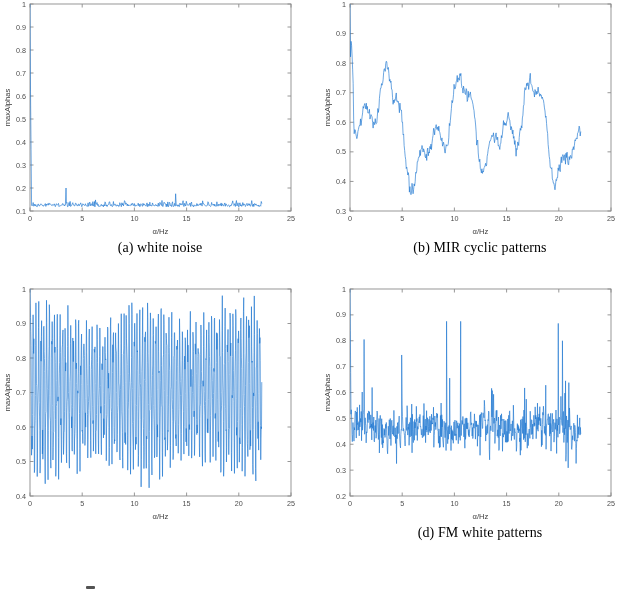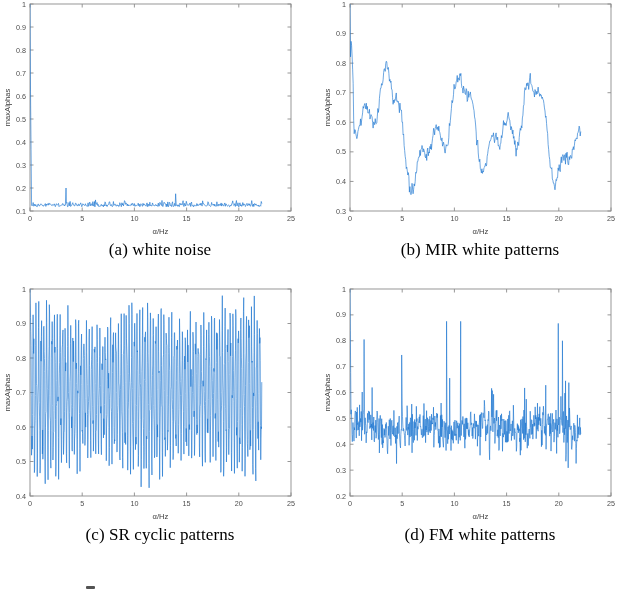--- a/index.html
+++ b/index.html
@@ -39,21 +39,21 @@
     height: 240px;
     display: block;
   }
   .caption {
     position: absolute;
     left: 0;
     top: 240px;
     width: 320px;
     text-align: center;
     font-family: "Liberation Serif", serif;
-    font-size: 17px;
+    font-size: 14px;
     color: #000000;
     letter-spacing: 0.1px;
   }
   .tick-text {
     font-family: "Liberation Sans", sans-serif;
     font-size: 7.2px;
     fill: #4d4d4d;
   }
   .axis-label {
     font-family: "Liberation Sans", sans-serif;
@@ -190,21 +190,21 @@
           <text x="160.5" y="234" text-anchor="middle" class="axis-label">α/Hz</text>
           <text x="10" y="107.5" text-anchor="middle" class="axis-label" transform="rotate(-90 10 107.5)">maxAlphas</text>
           <defs>
             <clipPath id="clip-b">
               <rect x="30" y="4" width="261" height="207"></rect>
             </clipPath>
           </defs>
           <path d="M30.00 4.00 L30.53 56.87 L31.05 41.30 L31.58 45.26 L32.10 56.04 L32.63 69.21 L33.15 83.22 L33.68 120.46 L34.20 133.73 L34.73 129.62 L35.26 129.92 L35.78 133.40 L36.31 136.10 L36.83 138.63 L37.36 136.69 L37.88 131.59 L38.41 129.48 L38.93 126.98 L39.46 125.42 L39.99 125.70 L40.51 118.89 L41.04 125.51 L41.56 121.01 L42.09 116.81 L42.61 112.86 L43.14 106.52 L43.66 108.21 L44.19 105.26 L44.72 103.56 L45.24 105.52 L45.77 108.88 L46.29 103.17 L46.82 109.42 L47.34 106.40 L47.87 113.02 L48.39 113.02 L48.92 112.90 L49.45 109.29 L49.97 119.09 L50.50 116.58 L51.02 114.59 L51.55 115.75 L52.07 116.97 L52.60 122.45 L53.12 128.10 L53.65 121.83 L54.18 122.85 L54.70 124.76 L55.23 118.66 L55.75 123.26 L56.28 123.73 L56.80 122.77 L57.33 116.08 L57.86 108.49 L58.38 112.44 L58.91 108.41 L59.43 98.34 L59.96 93.16 L60.48 88.32 L61.01 88.33 L61.53 83.59 L62.06 85.22 L62.59 83.44 L63.11 79.84 L63.64 72.67 L64.16 68.84 L64.69 68.85 L65.21 71.38 L65.74 63.39 L66.26 61.22 L66.79 61.85 L67.32 68.89 L67.84 69.33 L68.37 67.43 L68.89 73.51 L69.42 81.13 L69.94 79.37 L70.47 82.40 L70.99 81.11 L71.52 89.21 L72.05 89.44 L72.57 97.70 L73.10 104.30 L73.62 100.03 L74.15 102.73 L74.67 99.67 L75.20 100.37 L75.72 96.16 L76.25 92.95 L76.78 101.32 L77.30 100.83 L77.83 102.23 L78.35 101.38 L78.88 105.95 L79.40 112.73 L79.93 103.10 L80.45 109.27 L80.98 110.56 L81.51 110.17 L82.03 122.32 L82.56 122.14 L83.08 134.71 L83.61 133.99 L84.13 145.46 L84.66 150.57 L85.18 156.27 L85.71 159.73 L86.24 168.53 L86.76 167.15 L87.29 170.74 L87.81 175.02 L88.34 172.60 L88.86 176.32 L89.39 192.13 L89.91 186.60 L90.44 193.53 L90.97 194.68 L91.49 192.93 L92.02 183.31 L92.54 187.96 L93.07 193.77 L93.59 189.71 L94.12 183.88 L94.64 185.91 L95.17 181.72 L95.70 172.38 L96.22 173.19 L96.75 170.92 L97.27 161.70 L97.80 161.60 L98.32 158.54 L98.85 156.86 L99.37 156.96 L99.90 150.27 L100.43 155.57 L100.95 149.64 L101.48 148.90 L102.00 145.48 L102.53 147.58 L103.05 152.06 L103.58 148.82 L104.10 150.31 L104.63 152.52 L105.16 156.95 L105.68 157.87 L106.21 154.23 L106.73 160.49 L107.26 150.07 L107.78 148.04 L108.31 155.79 L108.84 151.93 L109.36 153.02 L109.89 146.44 L110.41 148.97 L110.94 144.12 L111.46 149.55 L111.99 143.18 L112.51 138.70 L113.04 135.49 L113.57 128.33 L114.09 130.46 L114.62 134.87 L115.14 128.40 L115.67 126.73 L116.19 124.65 L116.72 129.28 L117.24 129.40 L117.77 126.92 L118.30 130.71 L118.82 126.11 L119.35 131.31 L119.87 132.71 L120.40 135.75 L120.92 140.21 L121.45 140.66 L121.97 137.88 L122.50 146.18 L123.03 144.32 L123.55 142.19 L124.08 145.34 L124.60 150.84 L125.13 153.11 L125.65 148.94 L126.18 144.63 L126.70 145.96 L127.23 145.95 L127.76 145.42 L128.28 143.84 L128.81 137.74 L129.33 123.42 L129.86 125.68 L130.38 120.28 L130.91 114.06 L131.43 108.40 L131.96 100.47 L132.49 102.72 L133.01 99.59 L133.54 94.29 L134.06 84.29 L134.59 88.79 L135.11 88.93 L135.64 86.96 L136.16 81.91 L136.69 80.19 L137.22 75.44 L137.74 82.16 L138.27 77.92 L138.79 78.36 L139.32 80.28 L139.84 73.72 L140.37 75.66 L140.89 73.40 L141.42 83.93 L141.95 87.65 L142.47 88.18 L143.00 93.09 L143.52 86.09 L144.05 89.15 L144.57 90.02 L145.10 93.74 L145.62 94.55 L146.15 88.62 L146.68 89.82 L147.20 101.53 L147.73 99.80 L148.25 91.24 L148.78 97.37 L149.30 94.29 L149.83 94.22 L150.35 91.95 L150.88 96.70 L151.41 99.33 L151.93 99.61 L152.46 102.05 L152.98 104.35 L153.51 108.09 L154.03 110.51 L154.56 116.94 L155.08 119.35 L155.61 124.98 L156.14 131.92 L156.66 145.13 L157.19 141.76 L157.71 140.09 L158.24 152.91 L158.76 158.66 L159.29 161.70 L159.82 159.21 L160.34 168.47 L160.87 169.91 L161.39 172.92 L161.92 168.76 L162.44 173.42 L162.97 171.03 L163.49 171.77 L164.02 167.58 L164.55 167.11 L165.07 165.54 L165.60 163.31 L166.12 166.10 L166.65 165.02 L167.17 156.41 L167.70 153.64 L168.22 149.36 L168.75 146.93 L169.28 143.87 L169.80 140.92 L170.33 140.86 L170.85 139.40 L171.38 137.32 L171.90 135.23 L172.43 136.52 L172.95 136.07 L173.48 132.81 L174.01 138.95 L174.53 142.70 L175.06 138.70 L175.58 134.50 L176.11 132.88 L176.63 139.28 L177.16 139.84 L177.68 137.13 L178.21 145.95 L178.74 145.49 L179.26 146.84 L179.79 149.47 L180.31 144.18 L180.84 143.15 L181.36 135.58 L181.89 137.78 L182.41 134.04 L182.94 128.07 L183.47 120.57 L183.99 125.12 L184.52 122.58 L185.04 125.15 L185.57 123.44 L186.09 125.56 L186.62 121.96 L187.14 120.35 L187.67 115.18 L188.20 112.34 L188.72 116.55 L189.25 119.17 L189.77 120.23 L190.30 125.58 L190.82 129.99 L191.35 126.59 L191.87 129.23 L192.40 133.93 L192.93 130.09 L193.45 138.28 L193.98 136.48 L194.50 144.39 L195.03 140.59 L195.55 147.39 L196.08 156.23 L196.60 148.55 L197.13 149.50 L197.66 141.91 L198.18 142.84 L198.71 145.57 L199.23 137.44 L199.76 131.83 L200.28 128.36 L200.81 130.26 L201.33 125.77 L201.86 127.91 L202.39 117.95 L202.91 115.13 L203.44 106.09 L203.96 104.65 L204.49 90.87 L205.01 87.61 L205.54 89.78 L206.07 89.52 L206.59 83.39 L207.12 85.82 L207.64 82.93 L208.17 82.90 L208.69 89.44 L209.22 83.33 L209.74 77.29 L210.27 73.31 L210.80 83.49 L211.32 84.49 L211.85 85.52 L212.37 87.93 L212.90 91.23 L213.42 91.37 L213.95 92.76 L214.47 97.03 L215.00 89.52 L215.53 91.12 L216.05 94.70 L216.58 91.46 L217.10 93.95 L217.63 90.60 L218.15 87.13 L218.68 92.35 L219.20 93.14 L219.73 96.34 L220.26 93.96 L220.78 95.45 L221.31 95.08 L221.83 98.47 L222.36 97.07 L222.88 99.21 L223.41 100.09 L223.93 103.50 L224.46 107.92 L224.99 110.98 L225.51 117.32 L226.04 116.15 L226.56 123.44 L227.09 130.12 L227.61 133.42 L228.14 144.27 L228.66 149.58 L229.19 156.38 L229.72 159.54 L230.24 167.45 L230.77 167.46 L231.29 168.71 L231.82 167.74 L232.34 179.00 L232.87 180.30 L233.39 183.17 L233.92 183.12 L234.45 186.42 L234.97 189.79 L235.50 185.01 L236.02 179.55 L236.55 180.55 L237.07 177.42 L237.60 177.54 L238.12 167.90 L238.65 170.49 L239.18 164.64 L239.70 169.89 L240.23 171.67 L240.75 161.09 L241.28 156.90 L241.80 162.75 L242.33 156.46 L242.85 154.59 L243.38 155.82 L243.91 160.46 L244.43 156.02 L244.96 154.60 L245.48 164.18 L246.01 153.15 L246.53 157.52 L247.06 152.12 L247.58 160.15 L248.11 164.35 L248.64 164.90 L249.16 156.65 L249.69 159.62 L250.21 155.72 L250.74 155.44 L251.26 158.03 L251.79 158.37 L252.31 149.16 L252.84 149.38 L253.37 146.69 L253.89 149.76 L254.42 145.25 L254.94 139.83 L255.47 140.76 L255.99 138.69 L256.52 137.88 L257.05 138.94 L257.57 133.16 L258.10 132.38 L258.62 130.10 L259.15 126.13 L259.67 127.91 L260.20 136.02 L260.72 131.92 " fill="none" stroke="#1f77d0" stroke-width="0.65" stroke-linejoin="round" stroke-linecap="round" clip-path="url(#clip-b)"></path>
         </svg>
     </div>
-    <div class="caption">(b) MIR white patterns</div>
+    <div class="caption">(b) MIR cyclic patterns</div>
   </div>
 
   <div class="panel panel-c">
     <div class="plot-wrap">
       <svg class="plot-svg" viewBox="0 0 320 240">
           <rect x="30" y="4" width="261" height="207" fill="#ffffff" stroke="#8c8c8c" stroke-width="0.9"></rect>
           <line x1="30" y1="211" x2="30" y2="207.5" stroke="#8c8c8c" stroke-width="0.9"></line>
           <line x1="30" y1="4" x2="30" y2="7.5" stroke="#8c8c8c" stroke-width="0.9"></line>
           <text x="30" y="221" text-anchor="middle" class="tick-text">0</text>
           <line x1="82.2" y1="211" x2="82.2" y2="207.5" stroke="#8c8c8c" stroke-width="0.9"></line>
@@ -246,21 +246,20 @@
           <text x="160.5" y="234" text-anchor="middle" class="axis-label">α/Hz</text>
           <text x="10" y="107.5" text-anchor="middle" class="axis-label" transform="rotate(-90 10 107.5)">maxAlphas</text>
           <defs>
             <clipPath id="clip-c">
               <rect x="30" y="4" width="261" height="207"></rect>
             </clipPath>
           </defs>
           <path d="M30.00 4.00 L30.26 18.20 L30.52 32.40 L30.77 46.60 L31.03 60.80 L31.29 110.31 L31.55 170.19 L31.80 162.24 L32.06 151.03 L32.32 164.12 L32.58 129.66 L32.84 65.68 L33.09 29.80 L33.35 51.92 L33.61 68.48 L33.87 53.76 L34.12 131.48 L34.38 187.63 L34.64 184.20 L34.90 143.03 L35.16 135.60 L35.41 110.43 L35.67 60.19 L35.93 17.86 L36.19 55.19 L36.45 98.20 L36.70 100.68 L36.96 132.92 L37.22 191.54 L37.48 168.19 L37.73 120.11 L37.99 108.09 L38.25 100.04 L38.51 42.38 L38.77 16.39 L39.02 69.85 L39.28 117.49 L39.54 131.07 L39.80 145.64 L40.05 188.09 L40.31 180.12 L40.57 103.05 L40.83 56.00 L41.09 76.21 L41.34 51.64 L41.60 35.65 L41.86 74.63 L42.12 139.98 L42.37 168.90 L42.63 144.97 L42.89 174.21 L43.15 161.54 L43.41 89.06 L43.66 42.04 L43.92 41.25 L44.18 66.75 L44.44 73.63 L44.69 86.41 L44.95 176.83 L45.21 198.75 L45.47 142.89 L45.73 128.76 L45.98 126.43 L46.24 73.69 L46.50 15.26 L46.76 37.44 L47.02 84.77 L47.27 103.68 L47.53 120.99 L47.79 171.11 L48.05 194.77 L48.30 145.64 L48.56 104.85 L48.82 74.26 L49.08 61.73 L49.34 19.65 L49.59 29.08 L49.85 110.18 L50.11 131.88 L50.37 135.78 L50.62 176.63 L50.88 183.15 L51.14 145.36 L51.40 73.07 L51.66 56.30 L51.91 59.25 L52.17 36.58 L52.43 53.28 L52.69 120.68 L52.94 175.00 L53.20 162.55 L53.46 147.35 L53.72 146.58 L53.98 125.55 L54.23 42.10 L54.49 29.86 L54.75 67.51 L55.01 62.00 L55.27 77.81 L55.52 134.62 L55.78 191.34 L56.04 181.14 L56.30 121.54 L56.55 118.66 L56.81 95.49 L57.07 36.22 L57.33 29.25 L57.59 63.66 L57.84 116.14 L58.10 111.85 L58.36 152.36 L58.62 194.35 L58.87 163.04 L59.13 101.34 L59.39 88.14 L59.65 77.64 L59.91 50.75 L60.16 29.43 L60.42 67.46 L60.68 139.94 L60.94 133.52 L61.19 154.16 L61.45 177.65 L61.71 159.86 L61.97 76.17 L62.23 62.87 L62.48 59.83 L62.74 47.59 L63.00 44.94 L63.26 91.09 L63.51 169.44 L63.77 160.29 L64.03 147.72 L64.29 145.73 L64.55 126.84 L64.80 72.50 L65.06 43.32 L65.32 54.00 L65.58 86.08 L65.84 77.65 L66.09 122.44 L66.35 168.39 L66.61 177.89 L66.87 127.87 L67.12 116.80 L67.38 112.04 L67.64 61.60 L67.90 20.34 L68.16 51.20 L68.41 107.45 L68.67 114.84 L68.93 134.19 L69.19 179.58 L69.44 183.16 L69.70 127.45 L69.96 96.57 L70.22 88.06 L70.48 58.74 L70.73 40.36 L70.99 61.93 L71.25 119.35 L71.51 143.00 L71.76 131.66 L72.02 164.25 L72.28 166.14 L72.54 122.17 L72.80 52.97 L73.05 66.29 L73.31 76.64 L73.57 56.02 L73.83 70.41 L74.08 142.39 L74.34 169.42 L74.60 153.97 L74.86 148.38 L75.12 139.71 L75.37 102.87 L75.63 34.60 L75.89 40.44 L76.15 83.74 L76.41 78.02 L76.66 98.36 L76.92 148.24 L77.18 188.82 L77.44 154.20 L77.69 105.81 L77.95 108.18 L78.21 88.34 L78.47 38.35 L78.73 35.23 L78.98 86.63 L79.24 112.13 L79.50 128.47 L79.76 163.18 L80.01 186.36 L80.27 157.19 L80.53 80.84 L80.79 89.85 L81.05 74.22 L81.30 58.44 L81.56 49.01 L81.82 99.62 L82.08 146.22 L82.33 145.31 L82.59 148.54 L82.85 158.51 L83.11 125.20 L83.37 73.57 L83.62 61.96 L83.88 58.88 L84.14 60.83 L84.40 70.69 L84.65 113.01 L84.91 160.43 L85.17 154.73 L85.43 127.84 L85.69 142.10 L85.94 113.50 L86.20 66.53 L86.46 35.38 L86.72 67.58 L86.98 83.53 L87.23 99.63 L87.49 129.56 L87.75 172.99 L88.01 154.15 L88.26 125.30 L88.52 116.63 L88.78 110.17 L89.04 54.04 L89.30 44.06 L89.55 80.74 L89.81 109.00 L90.07 125.72 L90.33 132.84 L90.58 155.70 L90.84 172.65 L91.10 114.15 L91.36 84.33 L91.62 74.72 L91.87 63.39 L92.13 41.62 L92.39 79.14 L92.65 121.84 L92.90 138.61 L93.16 135.46 L93.42 166.14 L93.68 152.36 L93.94 107.56 L94.19 64.23 L94.45 65.96 L94.71 67.26 L94.97 61.89 L95.23 98.70 L95.48 147.79 L95.74 168.87 L96.00 146.26 L96.26 145.58 L96.51 129.52 L96.77 73.73 L97.03 39.76 L97.29 54.71 L97.55 77.23 L97.80 97.00 L98.06 120.23 L98.32 155.20 L98.58 168.95 L98.83 134.06 L99.09 112.14 L99.35 103.34 L99.61 71.35 L99.87 42.98 L100.12 63.76 L100.38 100.38 L100.64 128.21 L100.90 121.46 L101.15 159.71 L101.41 169.73 L101.67 133.86 L101.93 78.67 L102.19 84.76 L102.44 78.61 L102.70 61.49 L102.96 61.74 L103.22 107.29 L103.47 152.94 L103.73 133.68 L103.99 136.57 L104.25 149.71 L104.51 119.50 L104.76 60.59 L105.02 52.23 L105.28 67.60 L105.54 74.83 L105.80 73.94 L106.05 129.53 L106.31 175.77 L106.57 144.00 L106.83 133.93 L107.08 129.64 L107.34 94.19 L107.60 42.04 L107.86 43.74 L108.12 85.36 L108.37 103.19 L108.63 88.17 L108.89 142.36 L109.15 180.74 L109.40 162.69 L109.66 113.38 L109.92 106.07 L110.18 82.98 L110.44 41.92 L110.69 32.58 L110.95 72.21 L111.21 122.76 L111.47 126.43 L111.72 158.01 L111.98 179.13 L112.24 153.87 L112.50 87.34 L112.76 59.75 L113.01 77.30 L113.27 51.15 L113.53 47.57 L113.79 105.93 L114.04 142.36 L114.30 158.76 L114.56 154.72 L114.82 155.99 L115.08 130.94 L115.33 68.83 L115.59 47.81 L115.85 62.04 L116.11 65.23 L116.37 66.80 L116.62 107.37 L116.88 167.08 L117.14 166.61 L117.40 149.22 L117.65 127.31 L117.91 120.27 L118.17 69.78 L118.43 38.51 L118.69 67.26 L118.94 98.03 L119.20 101.03 L119.46 112.86 L119.72 171.78 L119.97 175.01 L120.23 134.90 L120.49 104.81 L120.75 89.20 L121.01 58.37 L121.26 28.74 L121.52 68.81 L121.78 126.80 L122.04 133.00 L122.29 147.54 L122.55 172.34 L122.81 183.19 L123.07 100.33 L123.33 69.38 L123.58 68.93 L123.84 63.12 L124.10 28.58 L124.36 60.16 L124.61 148.77 L124.87 157.84 L125.13 147.59 L125.39 151.61 L125.65 159.48 L125.90 97.25 L126.16 30.35 L126.42 53.35 L126.68 61.04 L126.94 69.91 L127.19 79.39 L127.45 150.87 L127.71 185.15 L127.97 166.82 L128.22 124.18 L128.48 117.20 L128.74 88.71 L129.00 20.22 L129.26 38.46 L129.51 87.01 L129.77 97.73 L130.03 105.91 L130.29 161.28 L130.54 189.24 L130.80 153.73 L131.06 108.07 L131.32 97.77 L131.58 72.40 L131.83 17.74 L132.09 29.37 L132.35 103.39 L132.61 138.50 L132.86 152.07 L133.12 161.45 L133.38 184.42 L133.64 136.78 L133.90 74.14 L134.15 56.93 L134.41 61.24 L134.67 38.23 L134.93 52.23 L135.19 119.58 L135.44 164.66 L135.70 154.68 L135.96 152.11 L136.22 159.19 L136.47 120.35 L136.73 54.22 L136.99 28.43 L137.25 66.98 L137.51 65.71 L137.76 85.19 L138.02 126.22 L138.28 181.47 L138.54 170.59 L138.79 134.91 L139.05 111.77 L139.31 89.60 L139.57 40.90 L139.83 24.79 L140.08 63.86 L140.34 98.46 L140.60 102.11 L140.86 134.51 L141.11 201.88 L141.37 174.33 L141.63 110.97 L141.89 86.60 L142.15 76.02 L142.40 50.36 L142.66 22.50 L142.92 68.83 L143.18 133.75 L143.43 143.66 L143.69 161.30 L143.95 183.55 L144.21 167.88 L144.47 94.36 L144.72 52.32 L144.98 56.75 L145.24 50.46 L145.50 46.85 L145.76 96.41 L146.01 164.85 L146.27 183.29 L146.53 151.17 L146.79 154.00 L147.04 151.40 L147.30 77.92 L147.56 17.92 L147.82 32.74 L148.08 68.68 L148.33 81.97 L148.59 119.28 L148.85 178.59 L149.11 202.82 L149.36 146.55 L149.62 125.38 L149.88 124.94 L150.14 55.52 L150.40 27.88 L150.65 35.48 L150.91 94.71 L151.17 111.60 L151.43 124.78 L151.68 174.17 L151.94 189.99 L152.20 137.91 L152.46 90.18 L152.72 80.02 L152.97 50.52 L153.23 33.44 L153.49 49.43 L153.75 120.38 L154.00 134.63 L154.26 146.02 L154.52 172.72 L154.78 169.78 L155.04 123.29 L155.29 56.24 L155.55 58.45 L155.81 54.94 L156.07 41.69 L156.33 61.05 L156.58 140.66 L156.84 172.01 L157.10 169.69 L157.36 139.68 L157.61 152.08 L157.87 104.39 L158.13 40.72 L158.39 29.03 L158.65 66.76 L158.90 87.78 L159.16 86.11 L159.42 153.80 L159.68 194.46 L159.93 158.31 L160.19 132.93 L160.45 116.03 L160.71 95.76 L160.97 25.37 L161.22 23.52 L161.48 80.70 L161.74 119.88 L162.00 122.24 L162.25 167.83 L162.51 191.47 L162.77 147.57 L163.03 89.70 L163.29 72.92 L163.54 69.41 L163.80 29.61 L164.06 39.63 L164.32 105.41 L164.57 154.62 L164.83 153.79 L165.09 152.60 L165.35 171.41 L165.61 154.35 L165.86 68.66 L166.12 48.11 L166.38 53.21 L166.64 58.98 L166.90 60.45 L167.15 110.47 L167.41 165.12 L167.67 158.13 L167.93 145.40 L168.18 146.45 L168.44 121.93 L168.70 68.78 L168.96 32.21 L169.22 62.43 L169.47 78.02 L169.73 85.69 L169.99 119.65 L170.25 182.71 L170.50 160.39 L170.76 125.03 L171.02 104.45 L171.28 101.83 L171.54 52.39 L171.79 27.18 L172.05 73.07 L172.31 114.51 L172.57 124.28 L172.82 136.59 L173.08 174.60 L173.34 168.81 L173.60 104.97 L173.86 71.94 L174.11 70.60 L174.37 47.79 L174.63 47.57 L174.89 73.75 L175.15 134.26 L175.40 139.12 L175.66 153.40 L175.92 149.57 L176.18 161.00 L176.43 95.75 L176.69 61.10 L176.95 64.45 L177.21 62.60 L177.47 55.02 L177.72 81.80 L177.98 148.71 L178.24 168.26 L178.50 153.04 L178.75 139.48 L179.01 124.56 L179.27 88.90 L179.53 33.72 L179.79 50.47 L180.04 74.79 L180.30 96.38 L180.56 110.31 L180.82 144.76 L181.07 175.51 L181.33 148.68 L181.59 110.86 L181.85 93.79 L182.11 75.50 L182.36 46.71 L182.62 55.77 L182.88 90.94 L183.14 116.01 L183.39 126.45 L183.65 156.31 L183.91 169.08 L184.17 141.71 L184.43 77.58 L184.68 71.14 L184.94 84.21 L185.20 52.72 L185.46 55.73 L185.72 108.25 L185.97 156.85 L186.23 143.48 L186.49 148.99 L186.75 160.94 L187.00 122.85 L187.26 71.45 L187.52 44.88 L187.78 77.01 L188.04 60.10 L188.29 74.91 L188.55 114.95 L188.81 170.89 L189.07 142.55 L189.32 139.58 L189.58 144.50 L189.84 106.09 L190.10 47.13 L190.36 26.30 L190.61 83.00 L190.87 101.64 L191.13 84.35 L191.39 145.23 L191.64 173.14 L191.90 165.56 L192.16 125.73 L192.42 107.45 L192.68 90.54 L192.93 47.17 L193.19 52.08 L193.45 66.78 L193.71 109.81 L193.96 131.79 L194.22 126.00 L194.48 170.53 L194.74 159.55 L195.00 98.62 L195.25 58.80 L195.51 67.86 L195.77 69.17 L196.03 37.02 L196.29 88.26 L196.54 134.75 L196.80 149.64 L197.06 139.86 L197.32 148.00 L197.57 141.87 L197.83 71.46 L198.09 63.43 L198.35 68.11 L198.61 67.83 L198.86 69.79 L199.12 100.17 L199.38 162.14 L199.64 171.89 L199.89 133.37 L200.15 121.35 L200.41 119.23 L200.67 69.77 L200.93 39.97 L201.18 50.22 L201.44 86.51 L201.70 99.66 L201.96 109.08 L202.21 168.82 L202.47 181.21 L202.73 129.85 L202.99 95.76 L203.25 101.27 L203.50 61.22 L203.76 27.41 L204.02 49.34 L204.28 106.24 L204.53 120.24 L204.79 130.10 L205.05 168.15 L205.31 177.41 L205.57 116.53 L205.82 73.65 L206.08 74.56 L206.34 63.26 L206.60 44.90 L206.86 73.42 L207.11 136.51 L207.37 147.43 L207.63 133.79 L207.89 148.06 L208.14 144.66 L208.40 114.25 L208.66 49.23 L208.92 37.26 L209.18 57.16 L209.43 71.64 L209.69 81.12 L209.95 149.79 L210.21 177.43 L210.46 145.88 L210.72 130.45 L210.98 116.95 L211.24 81.72 L211.50 31.14 L211.75 35.94 L212.01 83.55 L212.27 95.54 L212.53 113.70 L212.78 153.03 L213.04 171.70 L213.30 153.03 L213.56 108.52 L213.82 83.38 L214.07 86.47 L214.33 34.53 L214.59 33.09 L214.85 88.67 L215.11 133.40 L215.36 128.46 L215.62 158.95 L215.88 175.51 L216.14 153.32 L216.39 77.27 L216.65 47.69 L216.91 64.49 L217.17 48.37 L217.43 53.22 L217.68 114.14 L217.94 155.44 L218.20 156.70 L218.46 146.72 L218.71 162.15 L218.97 129.09 L219.23 73.97 L219.49 34.54 L219.75 52.75 L220.00 70.88 L220.26 71.53 L220.52 127.94 L220.78 187.36 L221.03 185.68 L221.29 126.91 L221.55 120.84 L221.81 107.67 L222.07 45.49 L222.32 10.65 L222.58 67.42 L222.84 95.12 L223.10 105.79 L223.35 136.33 L223.61 191.29 L223.87 181.63 L224.13 121.44 L224.39 79.74 L224.64 78.66 L224.90 41.35 L225.16 23.10 L225.42 63.71 L225.68 123.76 L225.93 145.64 L226.19 144.66 L226.45 176.99 L226.71 162.47 L226.96 104.92 L227.22 59.93 L227.48 67.06 L227.74 59.14 L228.00 44.44 L228.25 76.53 L228.51 143.52 L228.77 169.63 L229.03 154.39 L229.28 144.69 L229.54 143.34 L229.80 89.71 L230.06 28.06 L230.32 33.65 L230.57 70.84 L230.83 58.01 L231.09 104.93 L231.35 167.40 L231.60 186.04 L231.86 156.96 L232.12 110.32 L232.38 112.89 L232.64 71.46 L232.89 28.82 L233.15 40.69 L233.41 85.29 L233.67 106.87 L233.92 116.20 L234.18 157.67 L234.44 188.41 L234.70 146.86 L234.96 92.23 L235.21 76.00 L235.47 65.32 L235.73 24.45 L235.99 32.39 L236.25 113.19 L236.50 150.25 L236.76 142.47 L237.02 168.97 L237.28 183.16 L237.53 136.51 L237.79 59.18 L238.05 53.70 L238.31 57.96 L238.57 45.90 L238.82 53.13 L239.08 134.14 L239.34 177.16 L239.60 152.70 L239.85 155.76 L240.11 158.94 L240.37 123.71 L240.63 44.46 L240.89 32.97 L241.14 53.59 L241.40 72.88 L241.66 83.22 L241.92 139.45 L242.17 186.21 L242.43 162.30 L242.69 130.83 L242.95 109.68 L243.21 83.88 L243.46 26.42 L243.72 12.61 L243.98 68.44 L244.24 109.29 L244.49 121.73 L244.75 157.05 L245.01 191.32 L245.27 173.19 L245.53 100.27 L245.78 76.98 L246.04 67.85 L246.30 39.93 L246.56 31.38 L246.82 80.07 L247.07 141.99 L247.33 158.63 L247.59 163.87 L247.85 171.53 L248.10 154.53 L248.36 77.50 L248.62 34.88 L248.88 52.65 L249.14 51.41 L249.39 40.72 L249.65 98.83 L249.91 164.72 L250.17 161.12 L250.42 145.43 L250.68 161.06 L250.94 138.76 L251.20 69.06 L251.46 21.67 L251.71 61.69 L251.97 77.43 L252.23 76.02 L252.49 122.33 L252.74 179.68 L253.00 189.33 L253.26 144.71 L253.52 107.92 L253.78 110.95 L254.03 67.50 L254.29 10.93 L254.55 49.45 L254.81 108.39 L255.07 116.00 L255.32 139.11 L255.58 183.42 L255.84 195.93 L256.10 121.76 L256.35 82.32 L256.61 82.29 L256.87 54.83 L257.13 35.41 L257.39 48.57 L257.64 137.40 L257.90 153.58 L258.16 136.76 L258.42 153.25 L258.67 165.13 L258.93 108.30 L259.19 59.34 L259.45 43.52 L259.71 58.30 L259.96 52.60 L260.22 75.16 L260.48 140.78 L260.74 174.78 L260.99 153.90 L261.25 141.79 L261.51 143.68 L261.77 97.53 " fill="none" stroke="#1f77d0" stroke-width="0.65" stroke-linejoin="round" stroke-linecap="round" clip-path="url(#clip-c)"></path>
         </svg>
     </div>
-    <div class="caption">(c) SR cyclic patterns</div>
   </div>
 
   <div class="panel panel-d">
     <div class="plot-wrap">
       <svg class="plot-svg" viewBox="0 0 320 240">
           <rect x="30" y="4" width="261" height="207" fill="#ffffff" stroke="#8c8c8c" stroke-width="0.9"></rect>
           <line x1="30" y1="211" x2="30" y2="207.5" stroke="#8c8c8c" stroke-width="0.9"></line>
           <line x1="30" y1="4" x2="30" y2="7.5" stroke="#8c8c8c" stroke-width="0.9"></line>
           <text x="30" y="221" text-anchor="middle" class="tick-text">0</text>
           <line x1="82.2" y1="211" x2="82.2" y2="207.5" stroke="#8c8c8c" stroke-width="0.9"></line>

